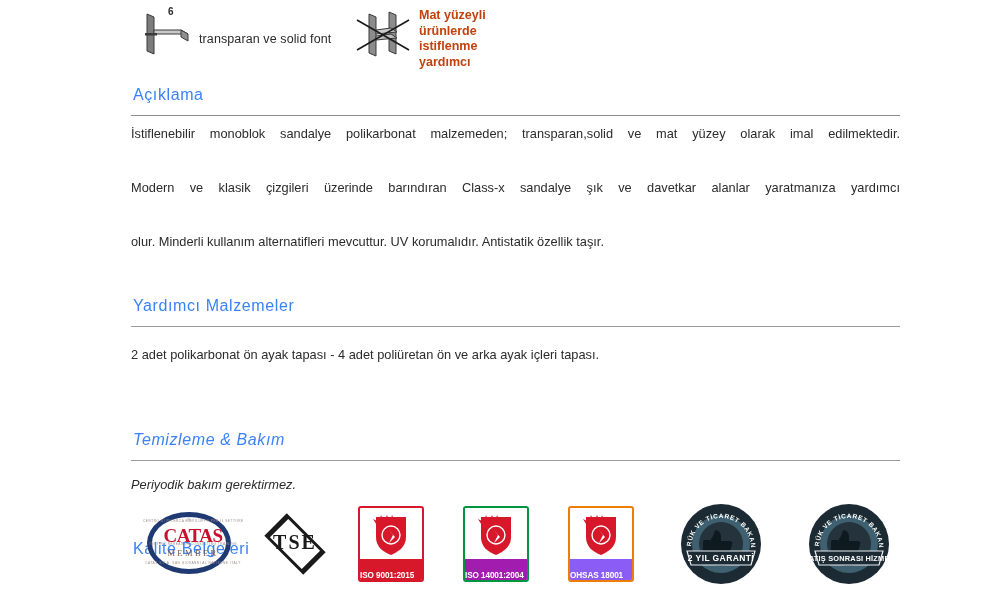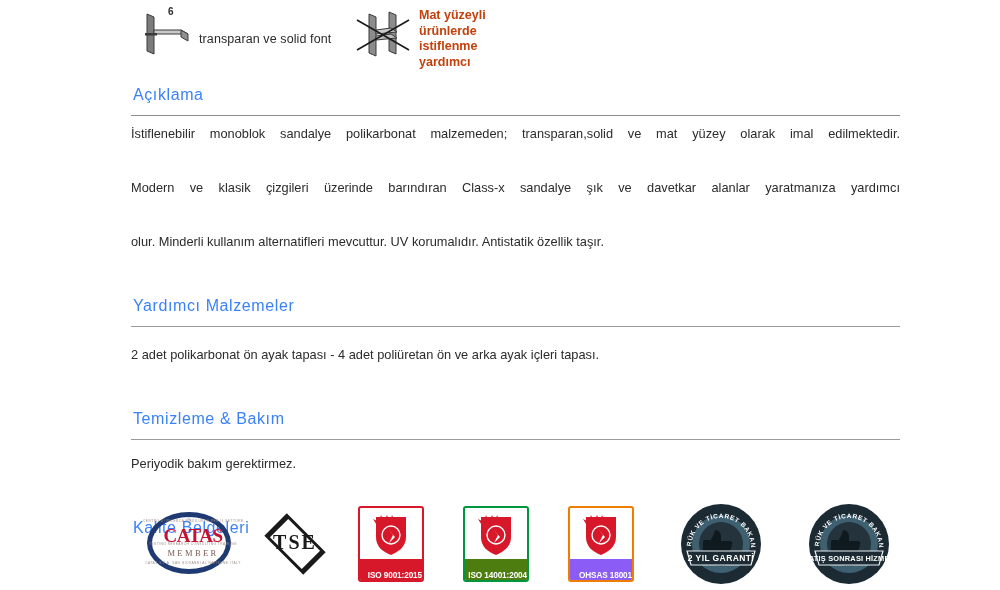--- a/index.html
+++ b/index.html
@@ -220,39 +220,39 @@
     display: flex;
     align-items: center;
     justify-content: center;
   }
   .isobox .iso-bar {
     position: absolute;
     left: 0; right: 0; bottom: 0;
     height: 21px;
     background: #d7182a;
     color: #ffffff;
-    text-align: right;
+    text-align: left;
     padding-top: 12px;
     box-sizing: border-box;
   }
   .isobox .iso-main {
     font-size: 8.2px;
     font-weight: bold;
     letter-spacing: -0.1px;
     line-height: 10px;
     white-space: nowrap;
   }
   .isobox .iso-sub {
     font-size: 4.2px;
     letter-spacing: .1px;
     line-height: 6px;
     white-space: nowrap;
   }
   .isobox.green { border-color: #009640; }
-  .isobox.green .iso-bar { background: #4d7c0f; }
+  .isobox.green .iso-bar { background: #a21caf; }
   .isobox.orange { border-color: #ef7d00; }
   .isobox.orange .iso-bar { background: #8b5cf6; }
 
   
   .seal {
     width: 84px; height: 84px;
     position: relative;
   }
   .seal svg { display: block; }
 
@@ -324,21 +324,21 @@
   </div>
 
   <div style="margin-top:42px;">
     <div class="section-title">Yardımcı Malzemeler</div>
     <div class="rule thin" style="margin-top:11px;"></div>
     <div class="body-text" style="margin-top:14px;">
       <p>2 adet polikarbonat ön ayak tapası - 4 adet poliüretan ön ve arka ayak içleri tapası.</p>
     </div>
   </div>
 
-  <div style="margin-top:42px;">
+  <div style="margin-top:63px;font-style:italic;">
     <div class="section-title">Temizleme &amp; Bakım</div>
     <div class="rule thin" style="margin-top:11px;"></div>
     <div class="body-text" style="margin-top:10px;">
       <p>Periyodik bakım gerektirmez.</p>
     </div>
   </div>
 
   <div style="margin-top:42px;">
     <div class="section-title">Kalite Belgeleri</div>
 

